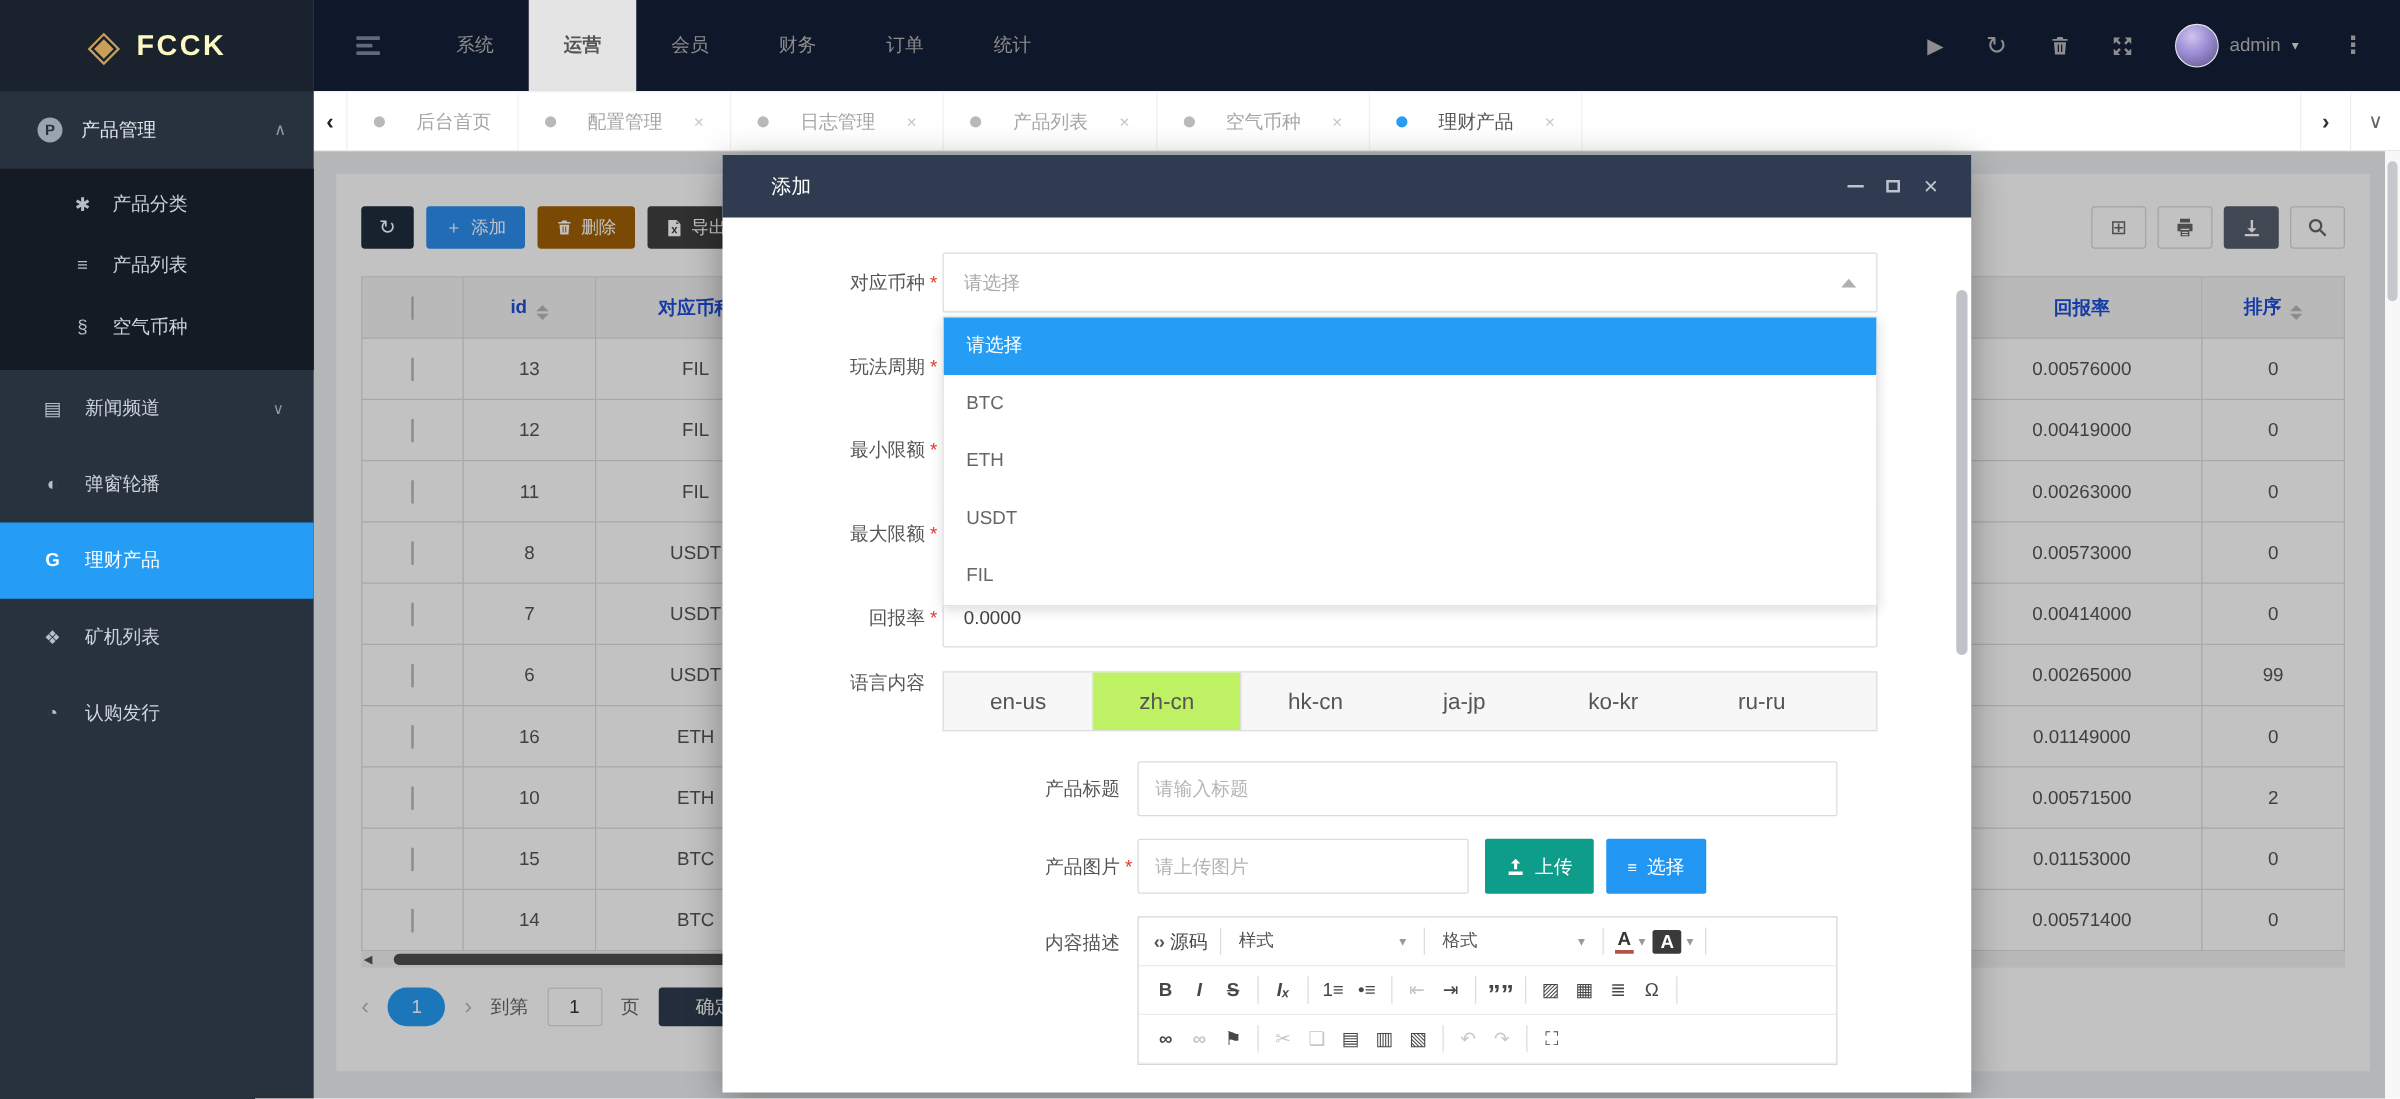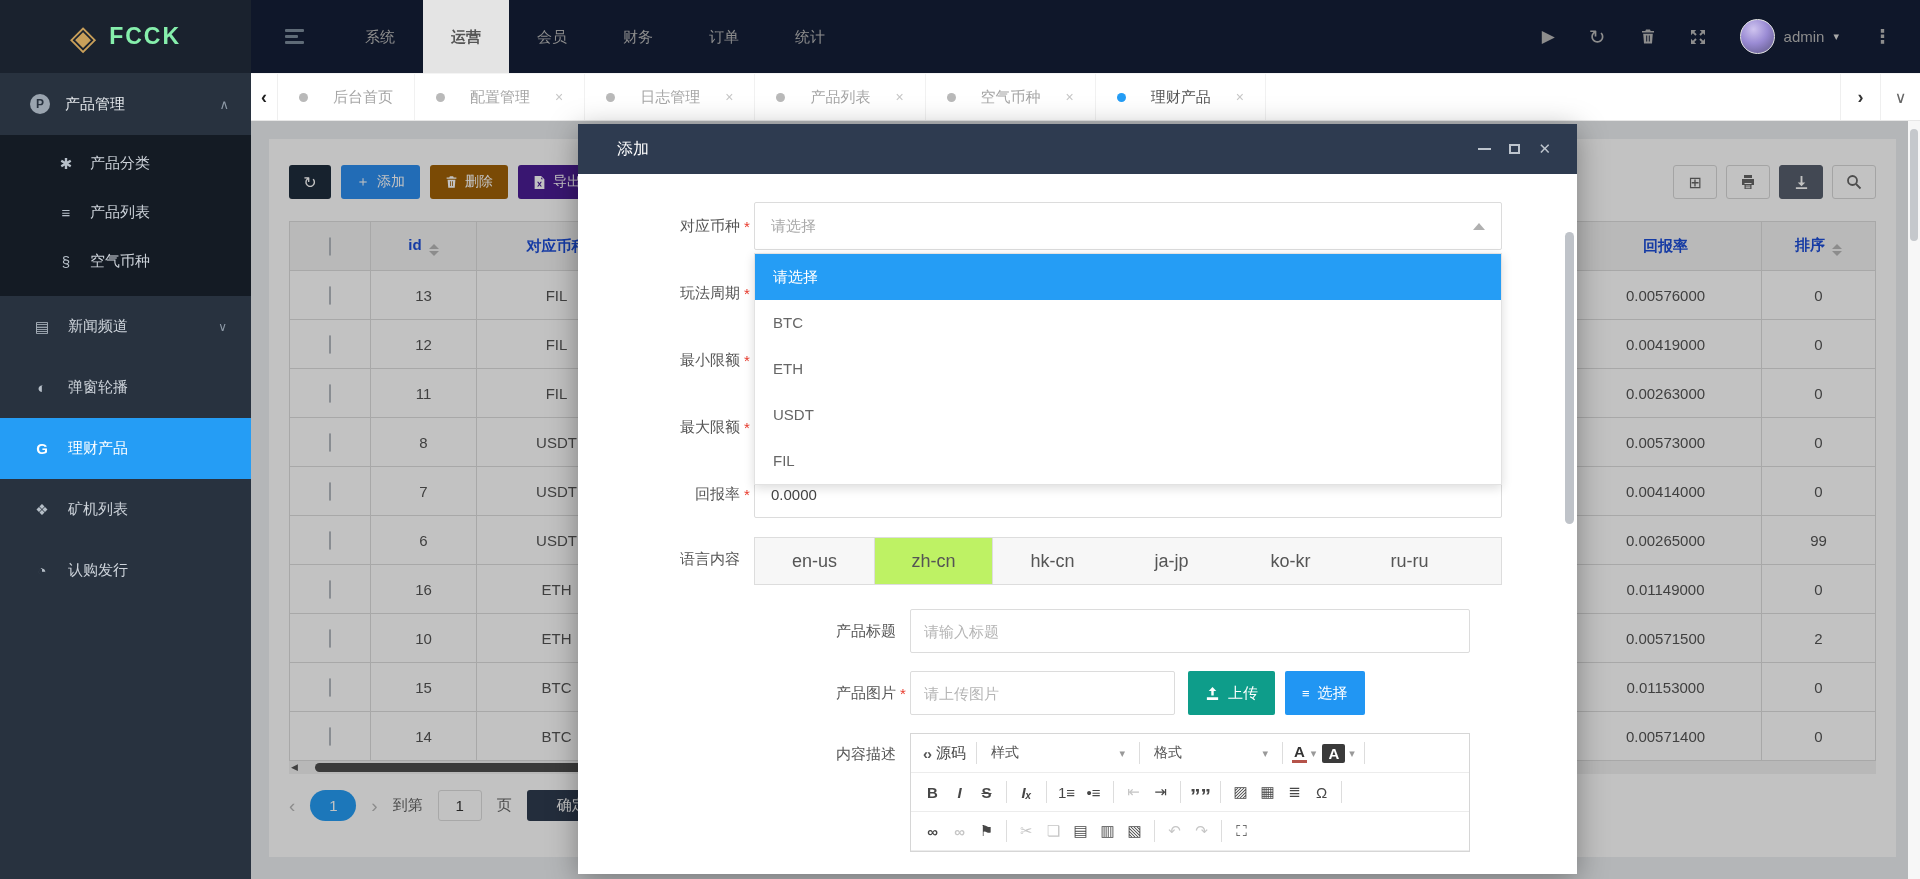--- a/index.html
+++ b/index.html
@@ -4,21 +4,21 @@
 <style>
   *{margin:0;padding:0;box-sizing:border-box}
   html,body{background:#fff}
   body{font-family:"Liberation Sans","DejaVu Sans",sans-serif}
   .stage{position:relative;width:1920px;height:879px;background:#fff;overflow:hidden}
 
   
   .sidebar{position:absolute;left:0;top:0;width:251px;height:879px;background:#28323f;z-index:6}
   .logo{height:73px;background:#1a222e;display:flex;align-items:center;justify-content:center;gap:13px}
   .logo-diamond{color:#c9a05a;font-size:34px;line-height:1}
-  .logo-text{color:#86efac;font-size:23px;font-weight:bold;letter-spacing:2px}
+  .logo-text{color:#fef9c3;font-size:23px;font-weight:bold;letter-spacing:2px}
   .side-group{height:62px;display:flex;align-items:center;padding:0 22px 0 30px;color:#e2e6ea;font-size:15px}
   .badge-p{width:20px;height:20px;border-radius:50%;background:#9aa4af;color:#28323f;font-weight:bold;font-size:12px;display:flex;align-items:center;justify-content:center;margin-right:15px;flex-shrink:0}
   .side-caret{margin-left:auto;color:#8d99a6;font-size:13px}
   .submenu{background:#141b24;padding:4px 0 10px}
   .sub-item{height:49px;display:flex;align-items:center;padding-left:54px;color:#cdd3da;font-size:15px}
   .s-icon{width:24px;margin-right:12px;text-align:center;font-size:15px;color:#b6bfc8;flex-shrink:0}
   .side-item{height:61px;display:flex;align-items:center;padding-left:30px;color:#cdd3da;font-size:15px}
   .side-item .s-icon{margin-right:14px}
   .side-item.active{background:#259df5;color:#fff}
   .side-item.active .s-icon{color:#fff;font-weight:bold}
@@ -54,21 +54,21 @@
 
   
   .content{position:absolute;left:251px;top:121px;right:12px;bottom:0;background:#edeff2;z-index:1}
   .card{position:absolute;left:18px;top:18px;right:12px;bottom:22px;background:#fff;padding:0 20px}
   .btn-row{display:flex;gap:10px;margin-top:26px;align-items:center}
   .btn{height:34px;border:none;border-radius:3px;color:#fff;font-size:14px;display:inline-flex;align-items:center;gap:7px;padding:0 15px;cursor:pointer}
   .btn svg{display:block}
   .btn-refresh{background:#1f2d3d;width:42px;justify-content:center;padding:0;font-size:16px}
   .btn-add{background:#2d8ef0}
   .btn-del{background:#a16207}
-  .btn-exp{background:#4c1d95}
+  .btn-exp{background:#404040}
   .card-icons{position:absolute;right:20px;top:26px;display:flex;gap:9px}
   .cicon{width:44px;height:34px;border:1px solid #d8d8d8;border-radius:3px;display:flex;align-items:center;justify-content:center;color:#666;background:#fff;font-size:16px;cursor:pointer}
   .cicon svg{display:block}
   .cicon.dark{background:#575f6d;border-color:#575f6d;color:#fff}
   .grid{margin-top:22px;border-collapse:collapse;width:100%;table-layout:fixed}
   .grid th,.grid td{border:1px solid #ddd;height:49px;text-align:center;font-size:15px;color:#555;overflow:hidden}
   .grid th{background:#f4f4f4;color:#1d4ed8;font-weight:bold}
   .cb{width:18px;height:18px;border:1px solid #b4bac0;border-radius:3px;margin:0 auto;background:#fcfcfc}
   .sort-ic{display:inline-flex;flex-direction:column;gap:2px;margin-left:7px;vertical-align:1px}
   .sort-ic i{display:block;width:0;height:0;border-left:5px solid transparent;border-right:5px solid transparent}
@@ -526,21 +526,21 @@
           <div class="opt">BTC</div>
 
           <div class="opt">ETH</div>
 
           <div class="opt">USDT</div>
 
           <div class="opt">FIL</div>
         </div>
 
       <div class="frow" style="align-items:flex-start">
-        <span class="flabel" style="margin-top:13px">语言内容</span>
+        <span class="flabel" style="">语言内容</span>
         <span class="star"></span>
         <div class="ffield">
           <div class="langtabs">
 
               <div class="ltab">en-us</div>
 
               <div class="ltab active">zh-cn</div>
 
               <div class="ltab">hk-cn</div>
 

